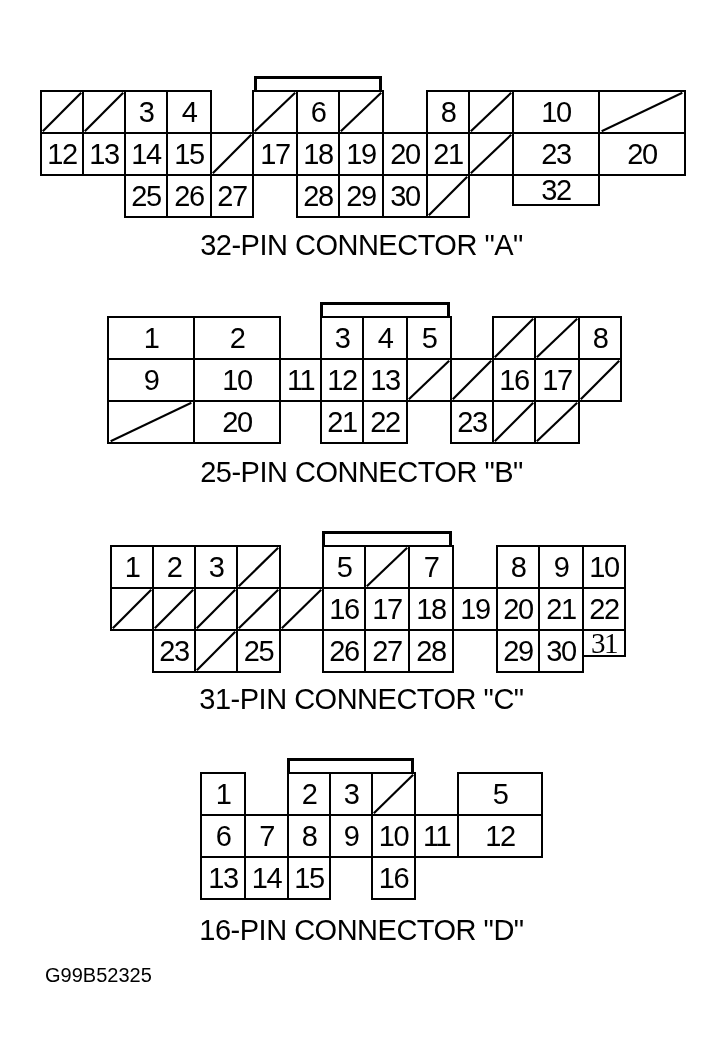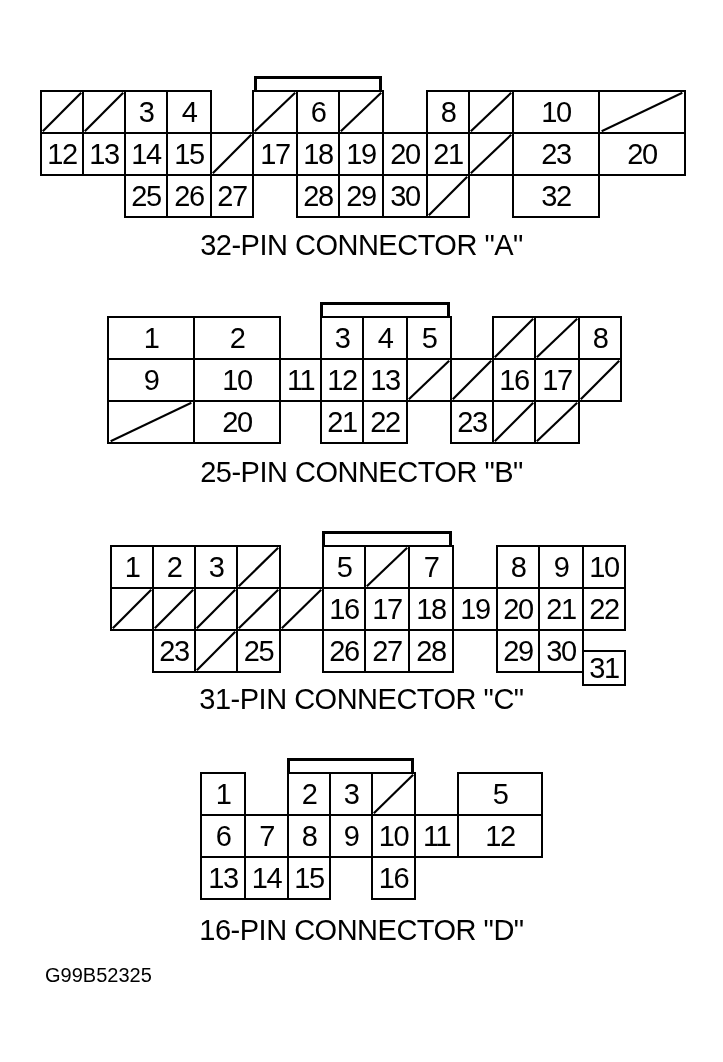--- a/index.html
+++ b/index.html
@@ -125,21 +125,21 @@
         <span>29</span>
       </div>
       <div class="cell" style="left: 382px; top: 174px; width: 46px; height: 44px;">
         <span>30</span>
       </div>
       <div class="cell" style="left: 426px; top: 174px; width: 44px; height: 44px;">
         <svg viewBox="0 0 100 100" preserveAspectRatio="none">
           <line x1="2" y1="98" x2="98" y2="2" vector-effect="non-scaling-stroke"></line>
         </svg>
       </div>
-      <div class="cell" style="left: 512px; top: 174px; width: 88px; height: 44px;">
+      <div class="cell" style="left: 512px; top: 174px; width: 88px; height: 32px;">
         <span>32</span>
       </div>
       <div class="caption" style="top: 229px;">32-PIN CONNECTOR "A"</div>
     </div>
     <div class="connector">
       <div class="bar" style="left: 320px; top: 302px; width: 130px; height: 15px;"></div>
       <div class="cell" style="left: 107px; top: 316px; width: 88px; height: 44px;">
         <span>1</span>
       </div>
       <div class="cell" style="left: 193px; top: 316px; width: 88px; height: 44px;">
@@ -333,21 +333,21 @@
       </div>
       <div class="cell" style="left: 408px; top: 629px; width: 46px; height: 44px;">
         <span>28</span>
       </div>
       <div class="cell" style="left: 496px; top: 629px; width: 44px; height: 44px;">
         <span>29</span>
       </div>
       <div class="cell" style="left: 538px; top: 629px; width: 46px; height: 44px;">
         <span>30</span>
       </div>
-      <div class="cell" style="left: 582px; top: 650px; width: 44px; height: 36px;">
+      <div class="cell" style="left: 582px; top: 629px; width: 44px; height: 28px; font-family: Liberation Serif, serif;">
         <span>31</span>
       </div>
       <div class="caption" style="top: 683px;">31-PIN CONNECTOR "C"</div>
     </div>
     <div class="connector">
       <div class="bar" style="left: 287px; top: 758px; width: 127px; height: 15px;"></div>
       <div class="cell" style="left: 200px; top: 772px; width: 46px; height: 44px;">
         <span>1</span>
       </div>
       <div class="cell" style="left: 287px; top: 772px; width: 44px; height: 44px;">

